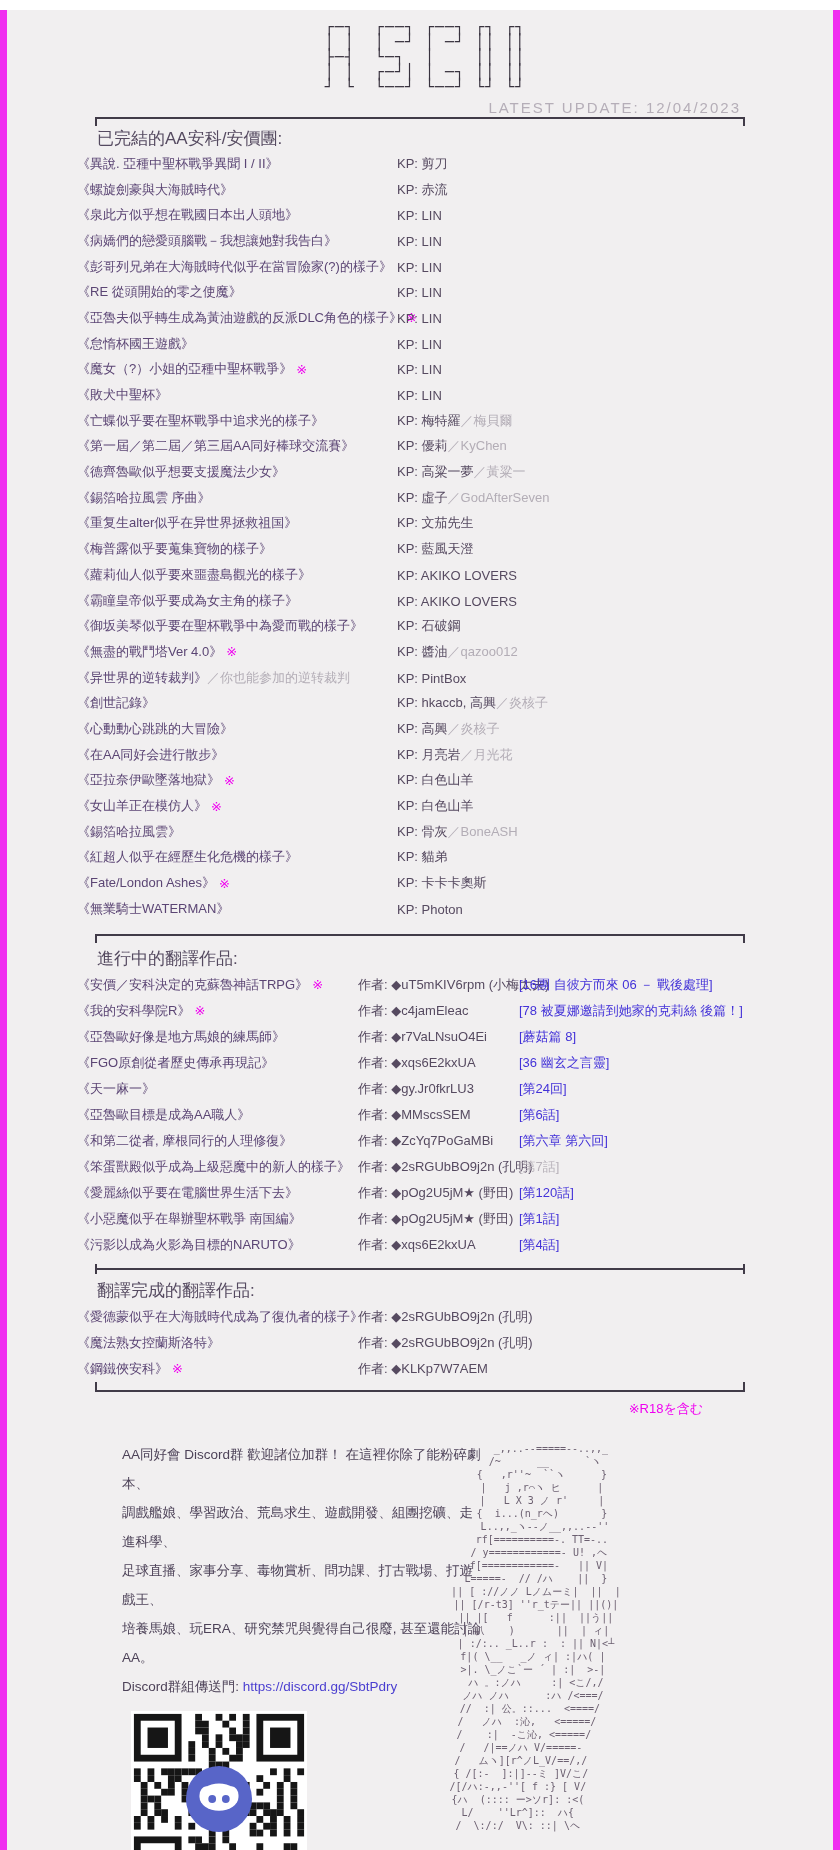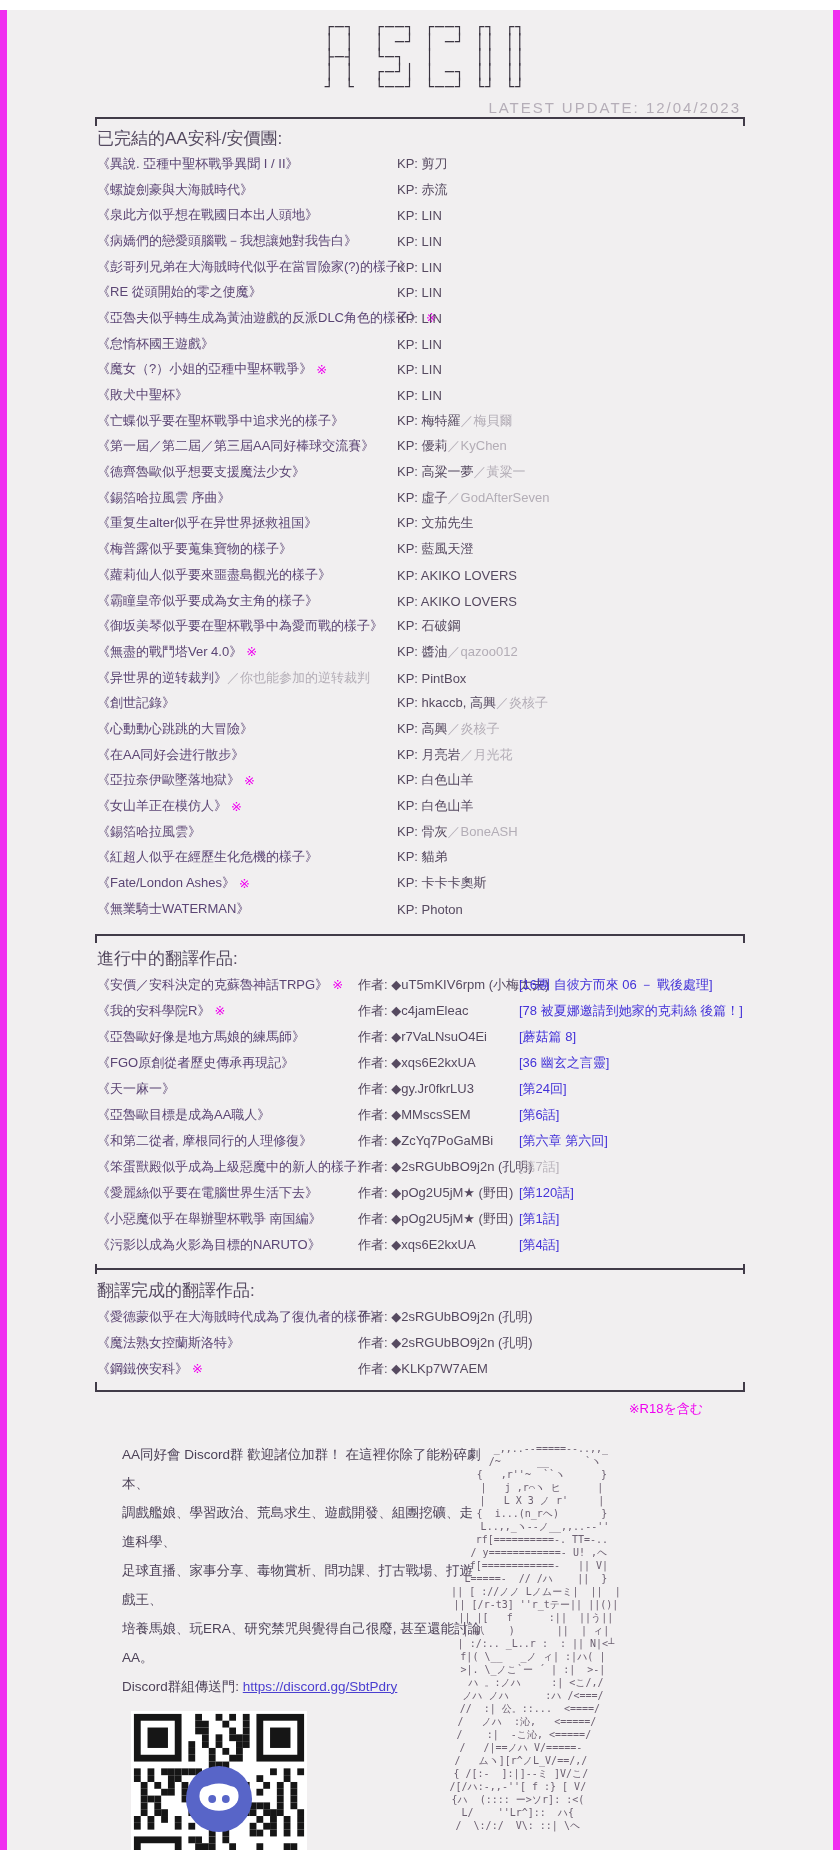--- a/index.html
+++ b/index.html
@@ -10,37 +10,37 @@
   .latest{color:#b5aeb8;font-size:15px;letter-spacing:2px;text-align:right;padding-right:92px;margin-top:4px;height:18px;}
   .divider{position:relative;height:2px;background:#413b48;margin:0 88px;}
   .divider::before,.divider::after{content:"";position:absolute;width:2px;background:#413b48;}
   .divider.down::before,.divider.down::after{top:0;height:9px;}
   .divider.cross::before,.divider.cross::after{top:-4px;height:10px;}
   .divider.up::before,.divider.up::after{top:-8px;height:10px;}
   .divider::before{left:0;}
   .divider::after{right:0;}
   .sec-title{padding-left:90px;height:26px;display:flex;align-items:center;color:#554a60;font-size:17px;}
   .rows{}
-  .row{position:relative;display:flex;align-items:center;padding-left:90px;font-size:13px;}
+  .row{position:relative;display:flex;align-items:center;padding-left:70px;font-size:13px;}
   .s1 .row{height:25.7px;}
   .s2 .row{height:26px;}
   .s3 .row{height:26px;}
   .wtitle{color:#5b4574;white-space:nowrap;cursor:pointer;}
   .t-gray{color:#b3adb6;white-space:nowrap;}
   .r18{color:#f000f0;margin-left:4px;white-space:nowrap;}
   .kp{position:absolute;left:390px;top:50%;transform:translateY(-50%);white-space:nowrap;}
   .kd{color:#564a60;}
   .kg{color:#b3adb6;}
   .author{position:absolute;left:330px;top:50%;transform:translateY(-50%);color:#564a60;white-space:nowrap;margin-left:21px;}
   .chapter{position:absolute;left:512px;top:50%;transform:translateY(-50%);color:#4332d8;white-space:nowrap;cursor:pointer;}
   .chapter.gray{color:#b8b2ba;}
   .mt6{margin-top:6px;} .mt8{margin-top:8px;} .mt10{margin-top:10px;} .mt12{margin-top:12px;}
   .r18-note{margin-top:8px;text-align:right;padding-right:130px;color:#f000f0;font-size:13px;height:18px;}
   .discord{margin-top:22px;padding-left:115px;width:360px;color:#4d4258;font-size:13.5px;line-height:29px;}
-  .discord .dlink{color:#4b3fd0;text-decoration:underline;cursor:pointer;}
+  .discord .dlink{color:#4b3fd0;cursor:pointer;}
   .qr-wrap{margin:10px 0 0 124px;width:176px;height:176px;background:#ffffff;}
   .aa-art{position:absolute;left:408px;top:1432px;font-family:"DejaVu Sans Mono","Liberation Mono",monospace;font-size:10px;line-height:13px;color:#6b5f70;}
 </style>
 </head>
 <body>
 
 <div class="page">
 
   <pre class="logo"> ┌─┐  ┌──┐ ┌──┐ ┌┐ ┌┐
  │ │  │ ─┘ │ ─┘ ││ ││

